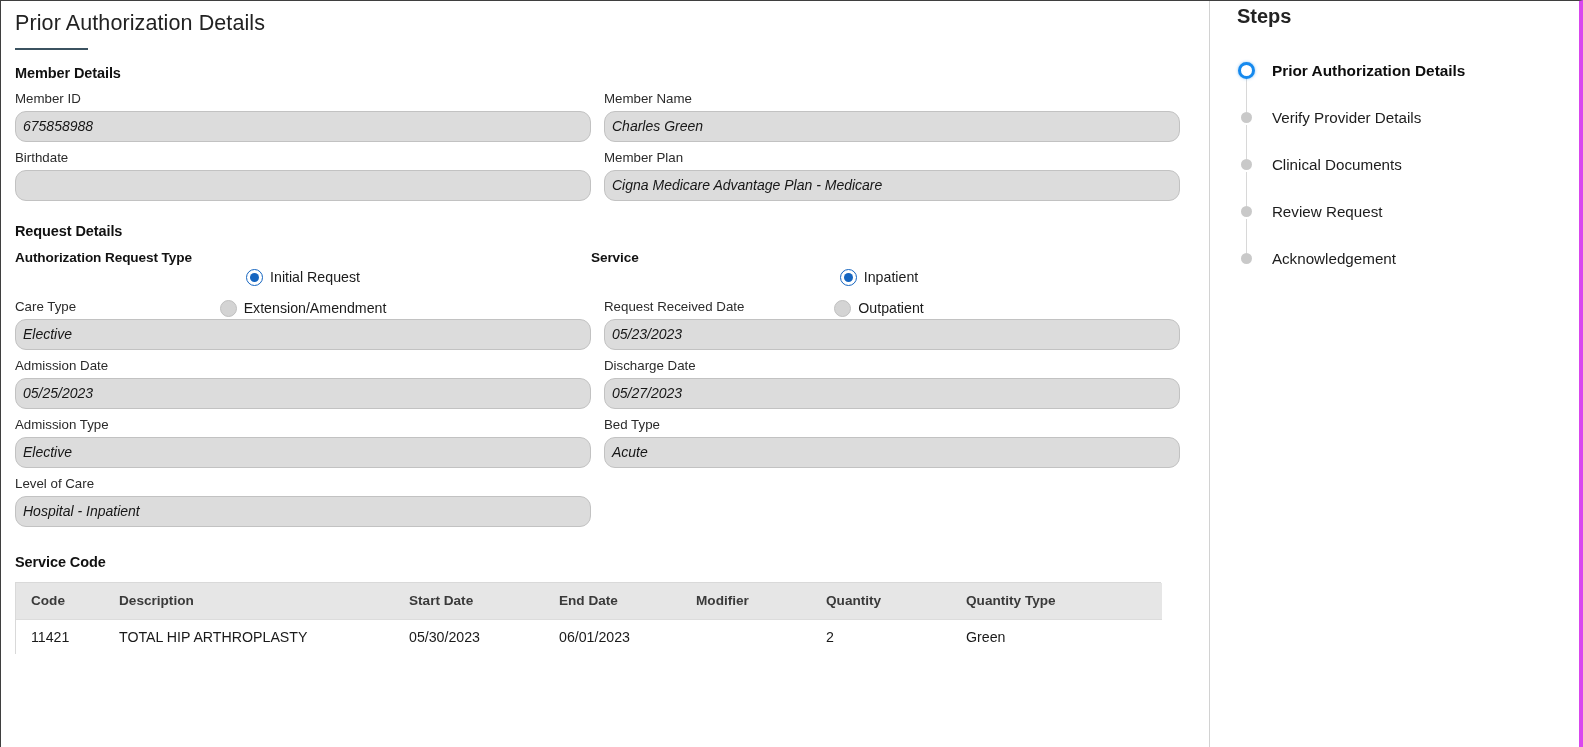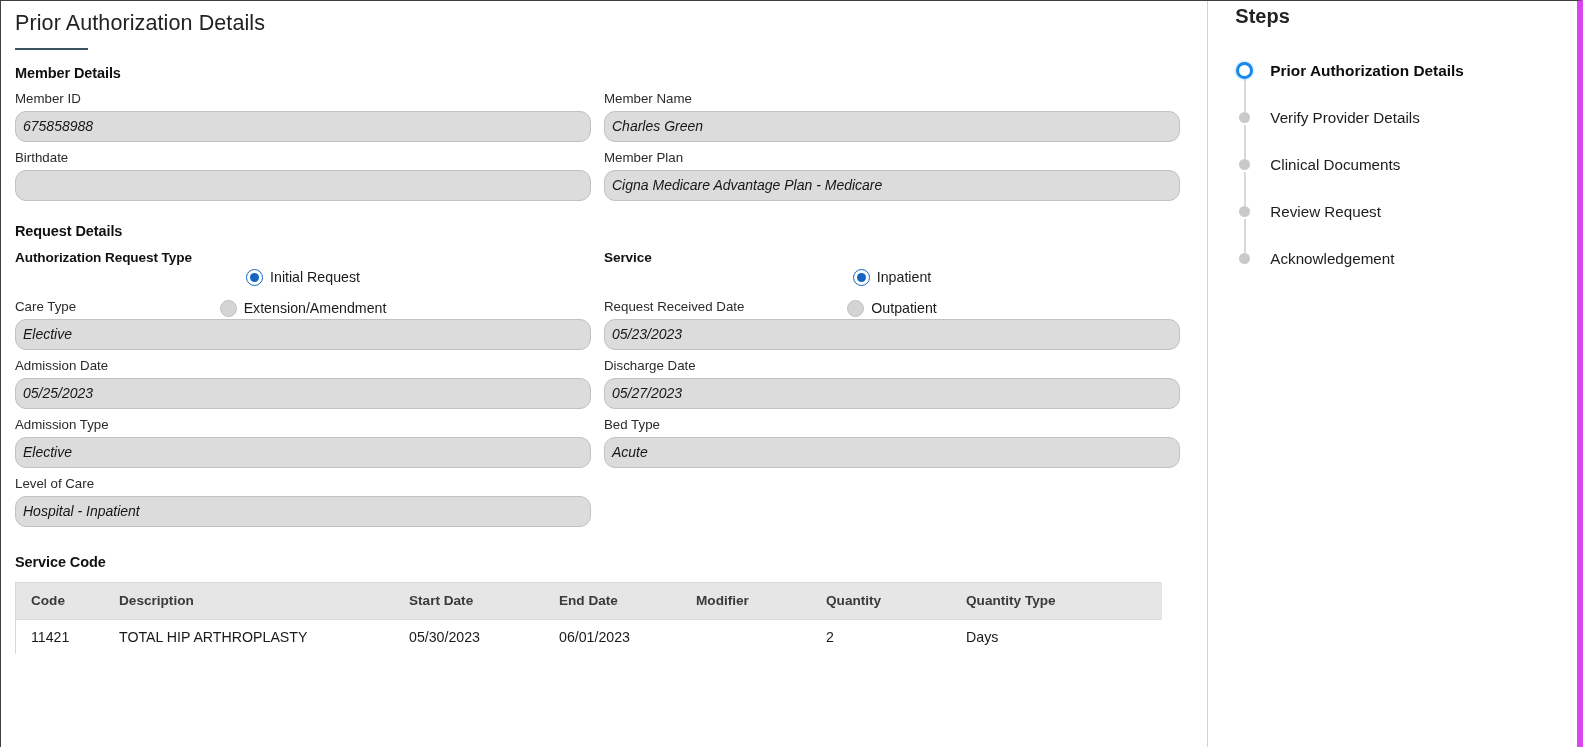--- a/index.html
+++ b/index.html
@@ -13,21 +13,21 @@
     color: #181818;
   }
 
   .page {
     position: relative;
     width: 1583px;
     height: 747px;
     background: #14532d;
     border-top: 1px solid #3f3f3f;
     border-left: 1px solid #3f3f3f;
-    border-right: 6px solid #d946ef;
+    border-right: 4px solid #d946ef;
     display: flex;
   }
 
   
   .main {
     width: 1211px;
     height: 100%;
     padding: 0 0 0 14px;
     position: relative;
     background: #fff;
@@ -125,21 +125,21 @@
     margin: -4.5px 0 0 -4.5px;
     border-radius: 50%;
     background: #1565c0;
   }
   .radio-label {
     font-size: 14.2px;
     color: #1b1b1b;
     white-space: nowrap;
   }
 
-  .radios-wrap { display: flex; width: 1165px; gap: 13px; margin-top: 11px; }
+  .radios-wrap { display: flex; width: 1165px; margin-top: 11px; }
   .radios-wrap .col { width: 576px; flex: 0 0 576px; }
 
   
   .table-wrap {
     margin-top: 12px;
     width: 1146px;
     border-left: 1px solid #d9d9d9;
     border-right: 1px solid #d9d9d9;
     border-top: 1px solid #d9d9d9;
   }
@@ -365,21 +365,21 @@
           </tr>
         </thead>
         <tbody>
           <tr>
             <td class="c-code">11421</td>
             <td class="c-desc">TOTAL HIP ARTHROPLASTY</td>
             <td class="c-start">05/30/2023</td>
             <td class="c-end">06/01/2023</td>
             <td class="c-mod"></td>
             <td class="c-qty">2</td>
-            <td class="c-qtype">Days</td>
+            <td class="c-qtype">Green</td>
           </tr>
         </tbody>
       </table>
     </div>
 
   </div>
 
   <div class="steps-panel">
     <div class="steps-title">Steps</div>
 

